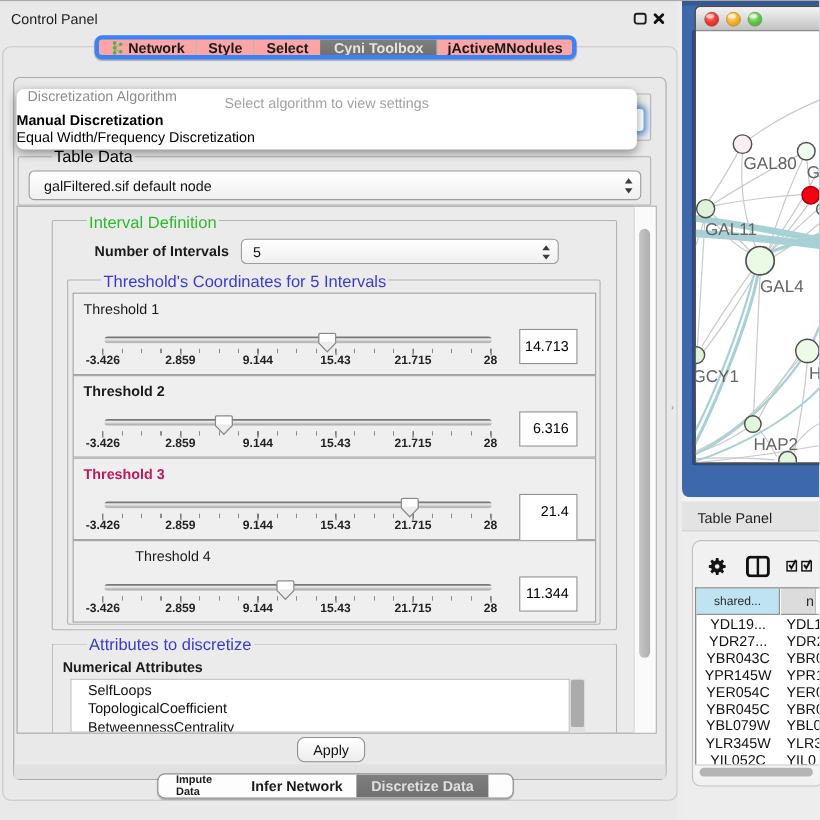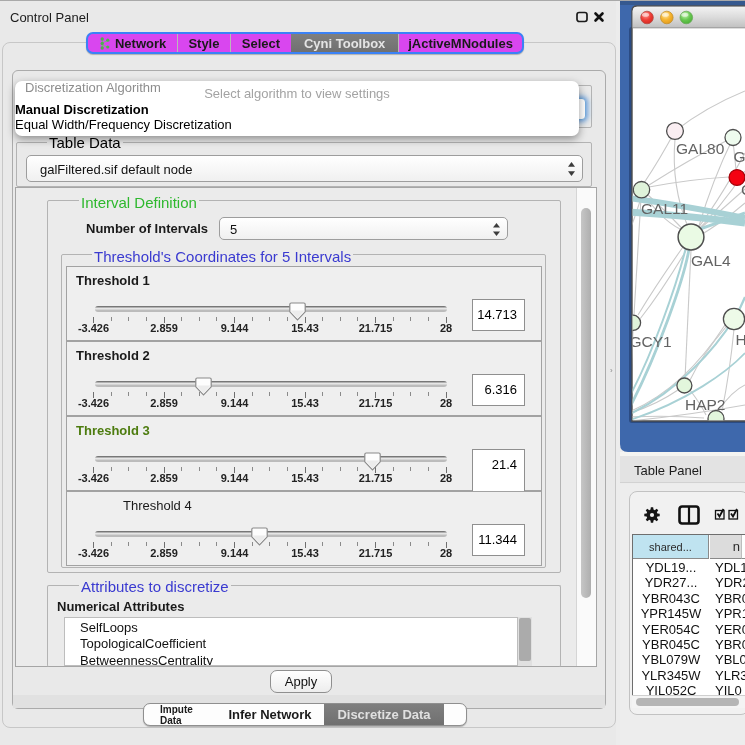--- a/index.html
+++ b/index.html
@@ -16,21 +16,21 @@
 <div id="root">
 
   <div class="abs t13" style="left:10px; top:9px;">Control Panel</div>
   <svg class="abs" style="left:575px; top:9px;" width="32" height="14" viewBox="0 0 32 14">
     <rect x="2" y="2.5" width="10" height="9" rx="2.2" fill="none" stroke="#1b1b1b" stroke-width="1.7"></rect>
     <path d="M20.5 3.5 L27.5 10.5 M27.5 3.5 L20.5 10.5" stroke="#111" stroke-width="2.6" stroke-linecap="round"></path>
   </svg>
 
   <div class="abs" style="left:2px; top:41px; width:614px; height:686px; border:1px solid #c7c7c7; border-radius:8px;"></div>
 
-  <div class="abs" style="left:86px; top:31px; width:438px; height:22px; background:#d946ef; border:2px solid #3b82f6; border-radius:7px; box-shadow:0 1px 1px rgba(0,0,0,0.25); overflow:hidden; display:flex;">
+  <div class="abs" style="left:86px; top:31px; width:438px; height:22px; background:#fca5a5; border:4px solid #3b82f6; border-radius:7px; box-shadow:0 1px 1px rgba(0,0,0,0.25); overflow:hidden; display:flex;">
     <div style="width:91px; display:flex; align-items:center; justify-content:center; border-right:1px solid #b9b9b9; font-size:13px; font-weight:bold; color:#1a1a1a;">
       <svg width="12" height="15" viewBox="0 0 12 15" style="margin-right:4px;">
         <path d="M3.2 3.5 V11 M3.2 7 L8.8 4.5 M3.2 9 L8.8 11" stroke="#7ab97a" stroke-width="1"></path>
         <circle cx="3.2" cy="3" r="1.7" fill="#4eb04e"></circle>
         <circle cx="3.2" cy="7.5" r="1.7" fill="#4eb04e"></circle>
         <circle cx="3.2" cy="12" r="1.7" fill="#4eb04e"></circle>
         <circle cx="8.8" cy="4.2" r="1.6" fill="#4eb04e"></circle>
         <circle cx="8.8" cy="11" r="1.6" fill="#4eb04e"></circle>
       </svg>Network</div>
     <div style="width:53px; display:flex; align-items:center; justify-content:center; border-right:1px solid #b9b9b9; font-size:13px; font-weight:bold; color:#1a1a1a;">Style</div>
@@ -68,21 +68,21 @@
     <svg class="abs" style="right:6px; top:4px;" width="9" height="15" viewBox="0 0 9 15">
       <path d="M4.5 1 L8 5.4 H1 Z" fill="#3c3c3c"></path>
       <path d="M4.5 14 L1 9.6 H8 Z" fill="#3c3c3c"></path>
     </svg>
   </div>
 
   <div class="gb" style="left:61px; top:253px; width:485px; height:314px;"></div>
   <div class="gbt" style="left:66px; top:247px; color:#3a3ad0; background:#ebebeb;">Threshold's Coordinates for 5 Intervals</div>
 
   <div class="abs" style="left:66px; top:265px; width:476px; height:75px; background:#efefef; border:1px solid #a2a2a2;"></div>
-  <div class="abs" style="left:76px; top:272px; font-size:13px; font-weight:bold; color:#1a1a1a;">Threshold 1</div>
+  <div class="abs" style="left:76px; top:272px; font-size:13px; font-weight:normal; color:#1a1a1a;">Threshold 1</div>
   <div class="abs" style="left:95px; top:305px; width:352px; height:6px; border-radius:3px; background:linear-gradient(#777 0px, #777 1px, #ececec 2px, #e0e0e0 3px, #b0b0b0 5px, #c6c6c6 6px);"></div>
   <div class="abs" style="left:93px; top:316px; width:355px; height:4px; background:repeating-linear-gradient(to right, #8a8a8a 0px, #8a8a8a 1px, transparent 1px, transparent 17.625px);"></div>
   <div class="abs" style="left:93.0px; top:316px; width:1px; height:6px; background:#6f6f6f;"></div>
   <div class="abs" style="left:163.5px; top:316px; width:1px; height:6px; background:#6f6f6f;"></div>
   <div class="abs" style="left:234.0px; top:316px; width:1px; height:6px; background:#6f6f6f;"></div>
   <div class="abs" style="left:304.5px; top:316px; width:1px; height:6px; background:#6f6f6f;"></div>
   <div class="abs" style="left:375.0px; top:316px; width:1px; height:6px; background:#6f6f6f;"></div>
   <div class="abs" style="left:445.5px; top:316px; width:1px; height:6px; background:#6f6f6f;"></div>
   <div class="abs" style="left:63.5px; top:321px; width:60px; text-align:center; font-size:11px; font-weight:bold; color:#222;">-3.426</div>
   <div class="abs" style="left:134px; top:321px; width:60px; text-align:center; font-size:11px; font-weight:bold; color:#222;">2.859</div>
@@ -110,21 +110,21 @@
   <div class="abs" style="left:204.5px; top:396px; width:60px; text-align:center; font-size:11px; font-weight:bold; color:#222;">9.144</div>
   <div class="abs" style="left:275px; top:396px; width:60px; text-align:center; font-size:11px; font-weight:bold; color:#222;">15.43</div>
   <div class="abs" style="left:345.5px; top:396px; width:60px; text-align:center; font-size:11px; font-weight:bold; color:#222;">21.715</div>
   <div class="abs" style="left:416px; top:396px; width:60px; text-align:center; font-size:11px; font-weight:bold; color:#222;">28</div>
   <svg class="abs" style="left:194.5px; top:376px;" width="17" height="19" viewBox="0 0 17 19">
       <path d="M2.2 1.0 H14.8 Q16.2 1.0 16.2 2.4 V9.8 L8.5 17.8 L0.8 9.8 V2.4 Q0.8 1.0 2.2 1.0 Z" fill="#fdfdfd" stroke="#8a8a8a" stroke-width="1.2"></path>
       <path d="M1.5 8.6 H15.5 L8.5 16.3 Z" fill="#ececec"></path>
     </svg>
   <div class="abs" style="left:472px; top:373px; width:53px; height:32px; background:#fff; border:1px solid #8f8f8f; font-size:13px; color:#000; text-align:right; line-height:30px; padding-right:7px;">6.316</div>
   <div class="abs" style="left:66px; top:415px; width:476px; height:75px; background:#efefef; border:1px solid #a2a2a2;"></div>
-  <div class="abs" style="left:76px; top:422px; font-size:13px; font-weight:bold; color:#4d7c0f;">Threshold 3</div>
+  <div class="abs" style="left:76px; top:422px; font-size:13px; font-weight:bold; color:#be185d;">Threshold 3</div>
   <div class="abs" style="left:95px; top:455px; width:352px; height:6px; border-radius:3px; background:linear-gradient(#777 0px, #777 1px, #ececec 2px, #e0e0e0 3px, #b0b0b0 5px, #c6c6c6 6px);"></div>
   <div class="abs" style="left:93px; top:466px; width:355px; height:4px; background:repeating-linear-gradient(to right, #8a8a8a 0px, #8a8a8a 1px, transparent 1px, transparent 17.625px);"></div>
   <div class="abs" style="left:93.0px; top:466px; width:1px; height:6px; background:#6f6f6f;"></div>
   <div class="abs" style="left:163.5px; top:466px; width:1px; height:6px; background:#6f6f6f;"></div>
   <div class="abs" style="left:234.0px; top:466px; width:1px; height:6px; background:#6f6f6f;"></div>
   <div class="abs" style="left:304.5px; top:466px; width:1px; height:6px; background:#6f6f6f;"></div>
   <div class="abs" style="left:375.0px; top:466px; width:1px; height:6px; background:#6f6f6f;"></div>
   <div class="abs" style="left:445.5px; top:466px; width:1px; height:6px; background:#6f6f6f;"></div>
   <div class="abs" style="left:63.5px; top:471px; width:60px; text-align:center; font-size:11px; font-weight:bold; color:#222;">-3.426</div>
   <div class="abs" style="left:134px; top:471px; width:60px; text-align:center; font-size:11px; font-weight:bold; color:#222;">2.859</div>

